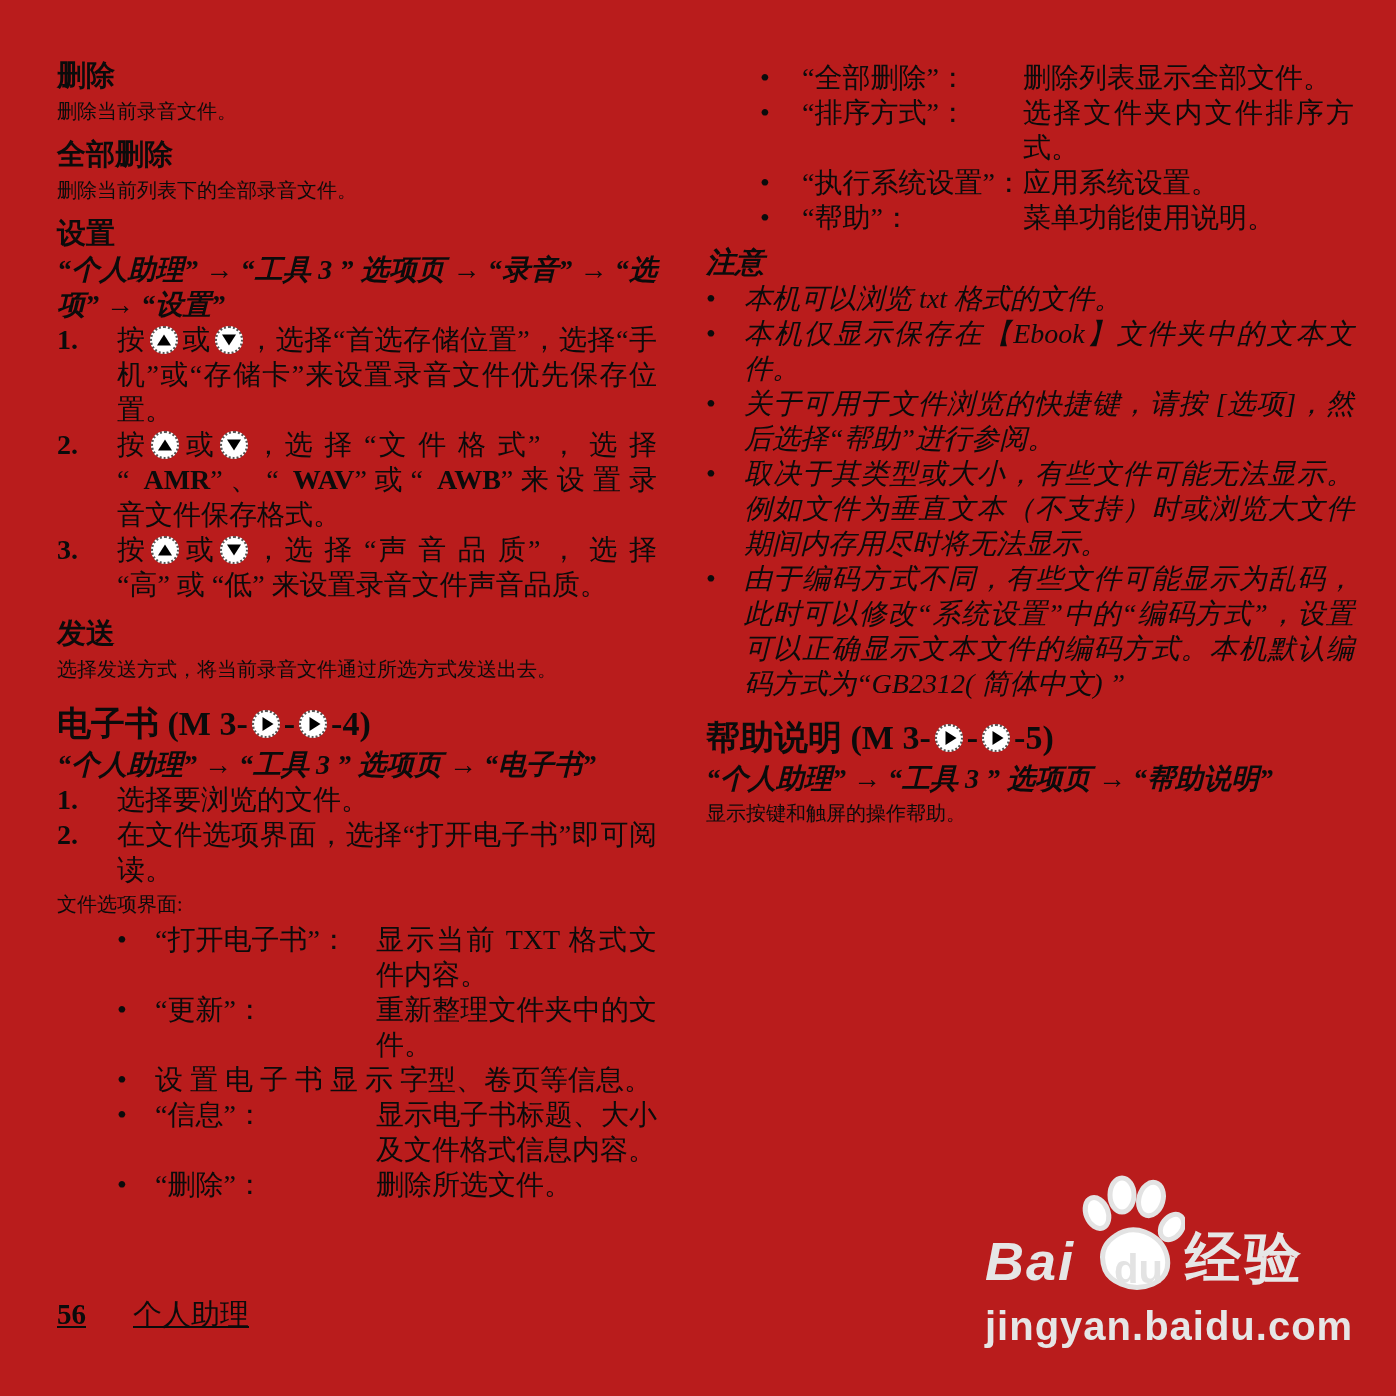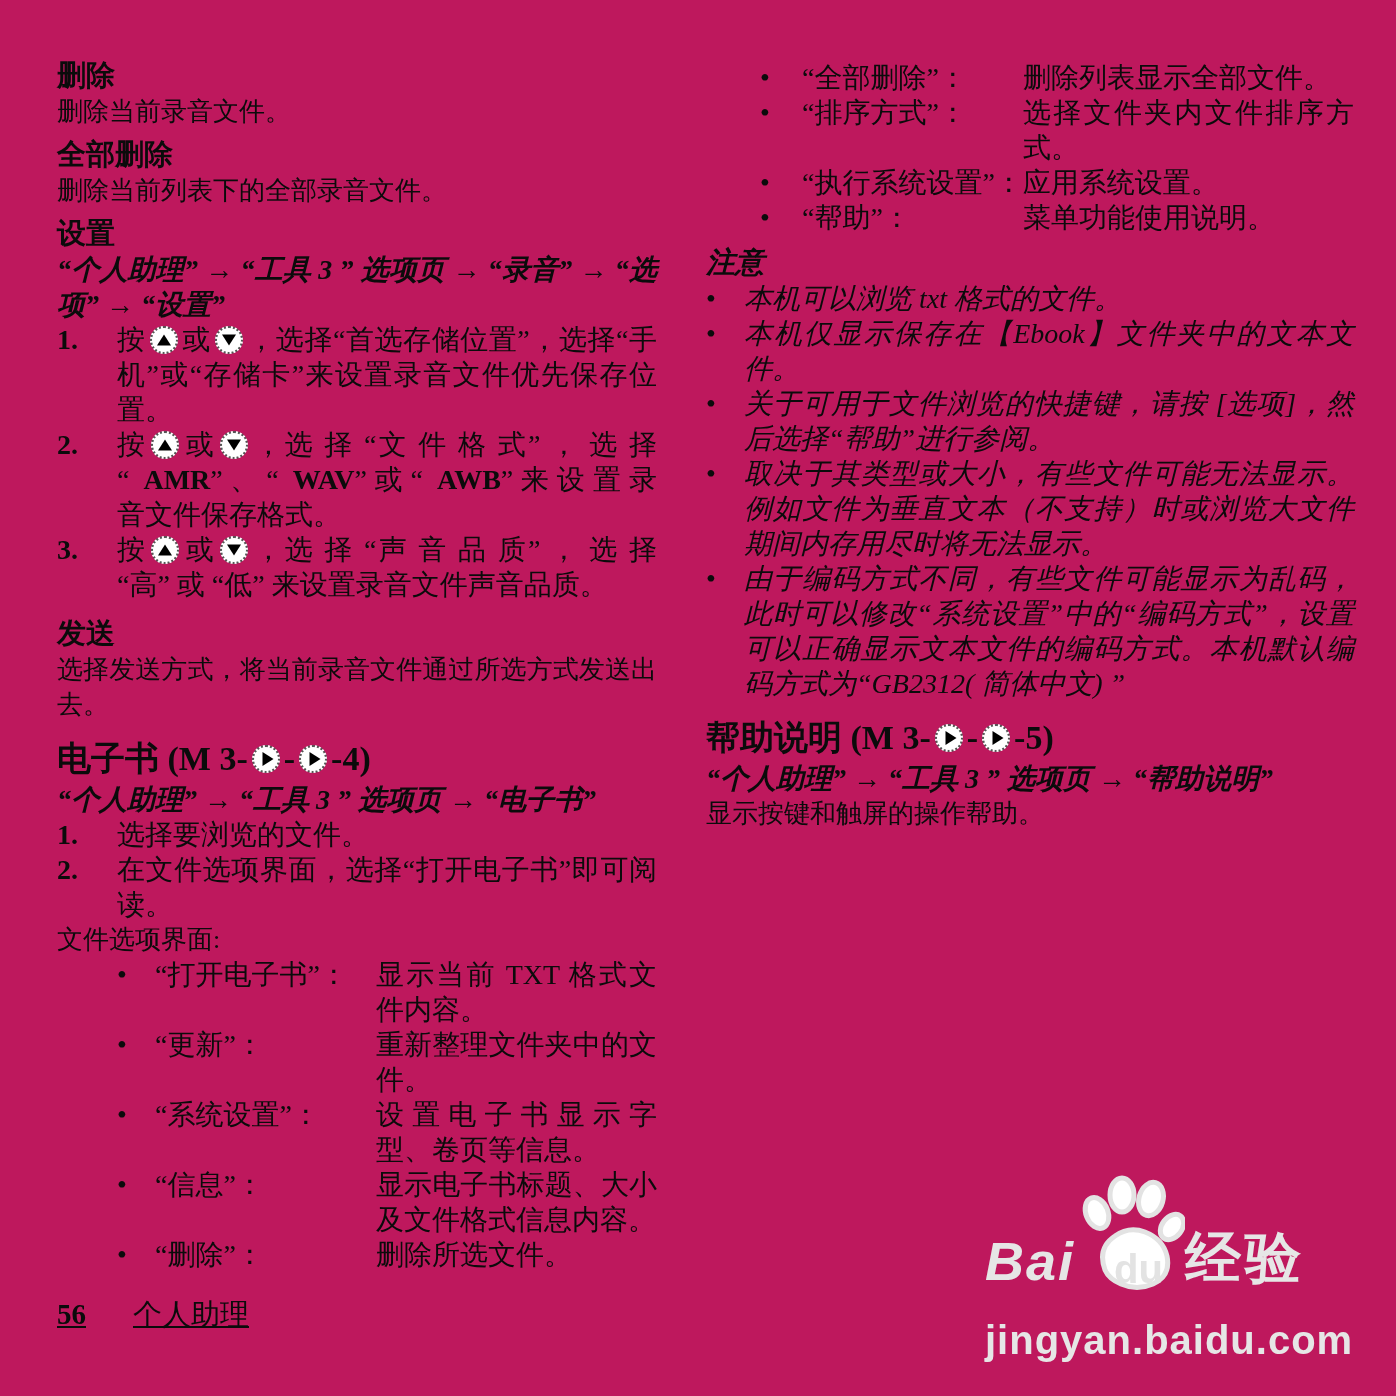--- a/index.html
+++ b/index.html
@@ -1,25 +1,25 @@
 <!DOCTYPE html>
 <html><head>
 <meta charset="utf-8">
 <style>
   html,body{margin:0;padding:0;background:#ffffff;}
   .page{
-    position:relative;width:1396px;height:1396px;background:#be185d;
+    position:relative;width:1396px;height:1396px;background:#b91c1c;
     font-family:"Liberation Serif","DejaVu Serif",serif;color:#0b0b0b;
     overflow:hidden;
   }
   .col{position:absolute;top:57px;}
   .col-left{left:57px;width:600px;}
   .col-right{left:706px;top:60px;width:648px;}
 
-  .body-text{font-size:26px;line-height:35px;text-align:justify;text-justify:inter-ideograph;}
+  .body-text{font-size:20px;line-height:35px;text-align:justify;text-justify:inter-ideograph;}
   .h-small{font-size:29px;line-height:37px;font-weight:bold;margin-top:7px;}
   .h-large{font-size:34px;line-height:46px;font-weight:bold;margin-top:14px;white-space:nowrap;}
   .path{font-size:28px;line-height:35px;font-weight:bold;font-style:italic;text-align:justify;}
 
   
   .step{display:flex;font-size:28px;line-height:35px;}
   .step .num{width:60px;font-weight:bold;flex:0 0 auto;}
   .step .stx{flex:1;text-align:justify;text-justify:inter-ideograph;}
   .bold{font-weight:bold;margin-left:14px;}
 
@@ -58,21 +58,21 @@
 
   
   .wm{position:absolute;left:985px;top:1175px;width:385px;color:#e6e6e6;
       font-family:"Liberation Sans","DejaVu Sans",sans-serif;font-weight:bold;}
   .wm-row{display:flex;align-items:flex-end;height:125px;}
   .wm-bai{font-size:54px;line-height:78px;letter-spacing:2px;font-style:italic;}
   .wm-paw{position:relative;width:110px;height:125px;flex:0 0 auto;}
   .wm-paw svg{position:absolute;left:0;top:0;}
   .wm-du{position:absolute;left:28px;top:72px;font-size:40px;color:#e3e3e3;margin-left:11px;}
   .wm-cn{font-size:56px;line-height:84px;letter-spacing:4px;}
-  .wm-url{font-size:40px;line-height:44px;margin-top:18px;letter-spacing:1px;}
+  .wm-url{font-size:40px;line-height:44px;margin-top:4px;letter-spacing:1px;}
 </style>
 </head>
 <body>
 
 <div class="page">
 
   <div class="col col-left">
 
     <div class="h-small" style="margin-top:0">删除</div>
     <div class="body-text">删除当前录音文件。</div>
@@ -121,21 +121,20 @@
       <span class="term">“打开电子书”：</span>
       <span class="desc">显示当前 TXT 格式文件内容。</span>
     </div>
     <div class="opt-row">
       <span class="blt">•</span>
       <span class="term">“更新”：</span>
       <span class="desc">重新整理文件夹中的文件。</span>
     </div>
     <div class="opt-row">
       <span class="blt">•</span>
-      <span class="term">“系统设置”：</span>
       <span class="desc">设 置 电 子 书 显 示 字型、卷页等信息。</span>
     </div>
     <div class="opt-row">
       <span class="blt">•</span>
       <span class="term">“信息”：</span>
       <span class="desc">显示电子书标题、大小及文件格式信息内容。</span>
     </div>
     <div class="opt-row">
       <span class="blt">•</span>
       <span class="term">“删除”：</span>

